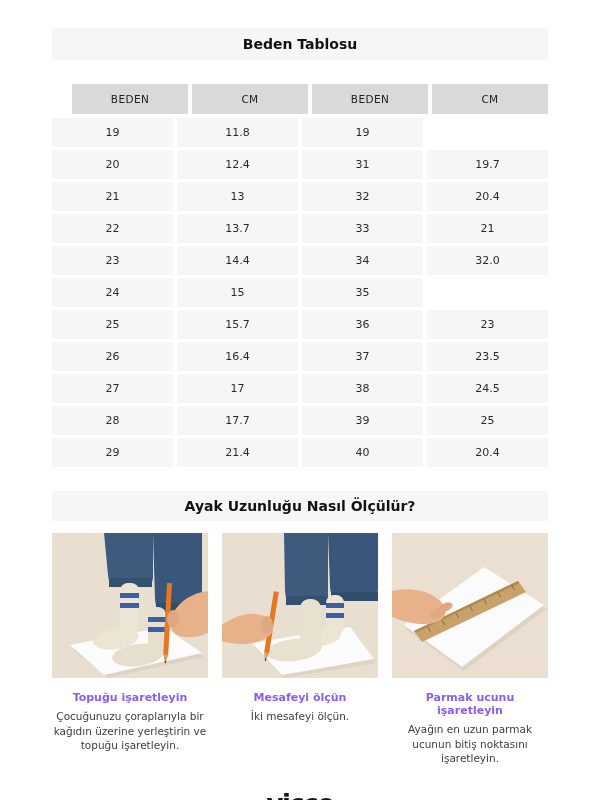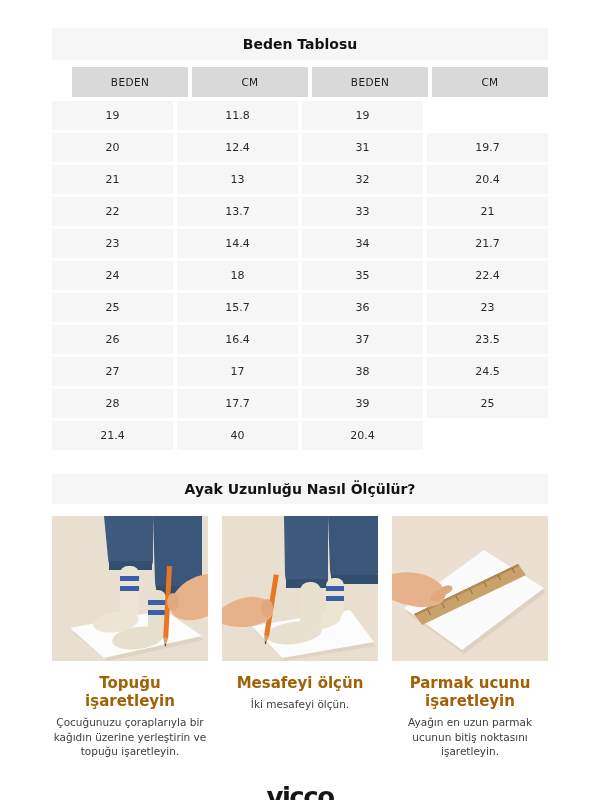--- a/index.html
+++ b/index.html
@@ -12,21 +12,21 @@
   .page { width:600px; height:800px; padding:28px 52px 0; }
 
   .band {
     background:#f6f6f6; height:32px;
     display:flex; align-items:center; justify-content:center;
     font-weight:bold; font-size:14px; color:#121212;
   }
   .band.small { height:30px; }
 
   
-  .thead { display:grid; grid-template-columns:repeat(4,1fr); gap:4px; margin-top:7px;padding-left:20px; }
+  .thead { display:grid; grid-template-columns:repeat(4,1fr); gap:4px; margin-top:24px;padding-left:20px; }
   .hcell {
     background:#d9d9d9; height:30px;
     display:flex; align-items:center; justify-content:center;
     font-size:10.5px; letter-spacing:.4px; color:#202020;
   }
   .tbody { margin-top:4px; }
   .trow { display:grid; grid-template-columns:repeat(4,1fr); gap:4px; margin-bottom:3px; }
   .tcell {
     background:#f6f6f6; height:29px;
     display:flex; align-items:center; justify-content:center;
@@ -34,21 +34,21 @@
   }
 
   
   .guide-band { margin-top:24px;align-items:center; }
   .photos { display:flex; gap:14px; margin-top:12px; }
   .photo { flex:1; height:145px; background:#e9dfd0; overflow:hidden; }
   .photo svg { display:block; width:100%; height:100%; }
 
   .captions { display:flex; gap:14px; margin-top:13px; text-align:center; }
   .cap { flex:1; }
-  .cap-title { font-size:15px; font-weight:bold; color:#a16207; margin-bottom:5px; }
+  .cap-title { font-size:11px; font-weight:bold; color:#8b5cf6; margin-bottom:5px; }
   .cap-desc { font-size:10.5px; line-height:1.4; color:#3d3d3d; }
 
   
   .brand { margin-top:24px; display:flex; flex-direction:column; align-items:center; }
   .logo-text {
     font-size:26px; font-weight:bold; letter-spacing:-1.5px;
     color:#161616; line-height:1.1;
   }
 </style>
 </head>
@@ -88,27 +88,26 @@
       <div class="trow">
         <div class="tcell">22</div>
         <div class="tcell">13.7</div>
         <div class="tcell">33</div>
         <div class="tcell">21</div>
       </div>
       <div class="trow">
         <div class="tcell">23</div>
         <div class="tcell">14.4</div>
         <div class="tcell">34</div>
-        <div class="tcell">21.7</div>
+        <div class="tcell">32.0</div>
       </div>
       <div class="trow">
         <div class="tcell">24</div>
-        <div class="tcell">18</div>
+        <div class="tcell">15</div>
         <div class="tcell">35</div>
-        <div class="tcell">22.4</div>
       </div>
       <div class="trow">
         <div class="tcell">25</div>
         <div class="tcell">15.7</div>
         <div class="tcell">36</div>
         <div class="tcell">23</div>
       </div>
       <div class="trow">
         <div class="tcell">26</div>
         <div class="tcell">16.4</div>
@@ -121,20 +120,21 @@
         <div class="tcell">38</div>
         <div class="tcell">24.5</div>
       </div>
       <div class="trow">
         <div class="tcell">28</div>
         <div class="tcell">17.7</div>
         <div class="tcell">39</div>
         <div class="tcell">25</div>
       </div>
       <div class="trow">
+        <div class="tcell">29</div>
         <div class="tcell">21.4</div>
         <div class="tcell">40</div>
         <div class="tcell">20.4</div>
       </div>
     </div>
 
   <div class="band small guide-band">
     <span>Ayak Uzunluğu Nasıl Ölçülür?</span>
   </div>
 

